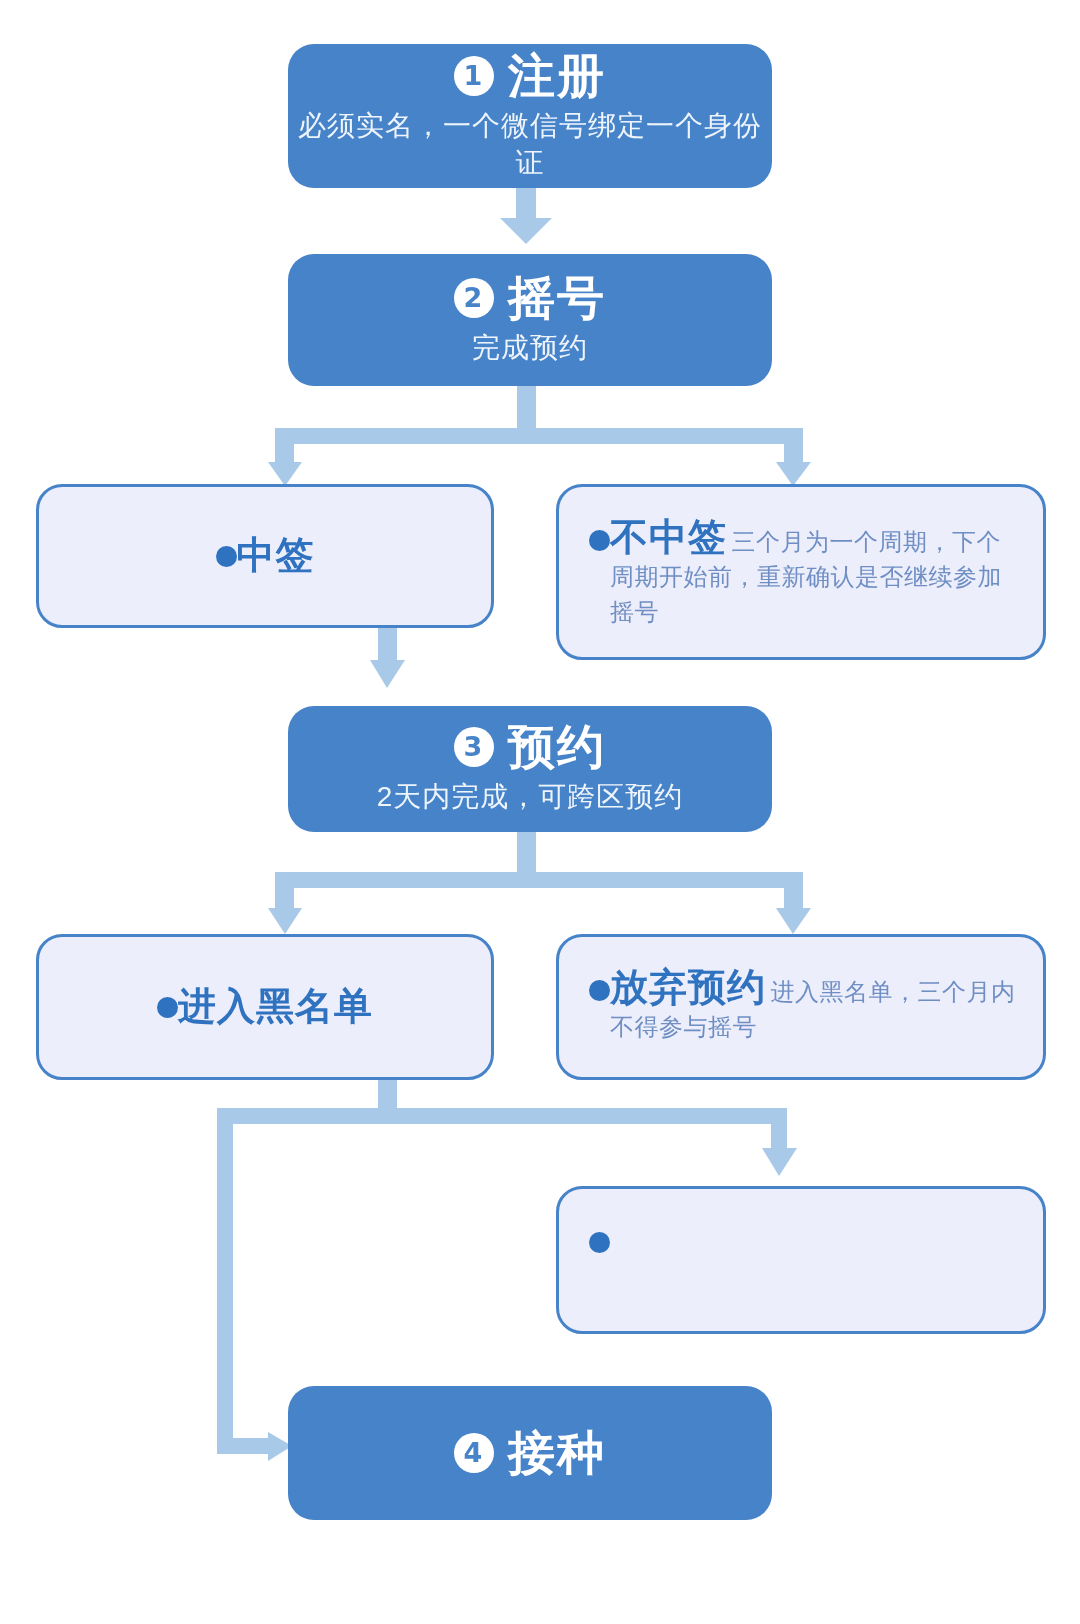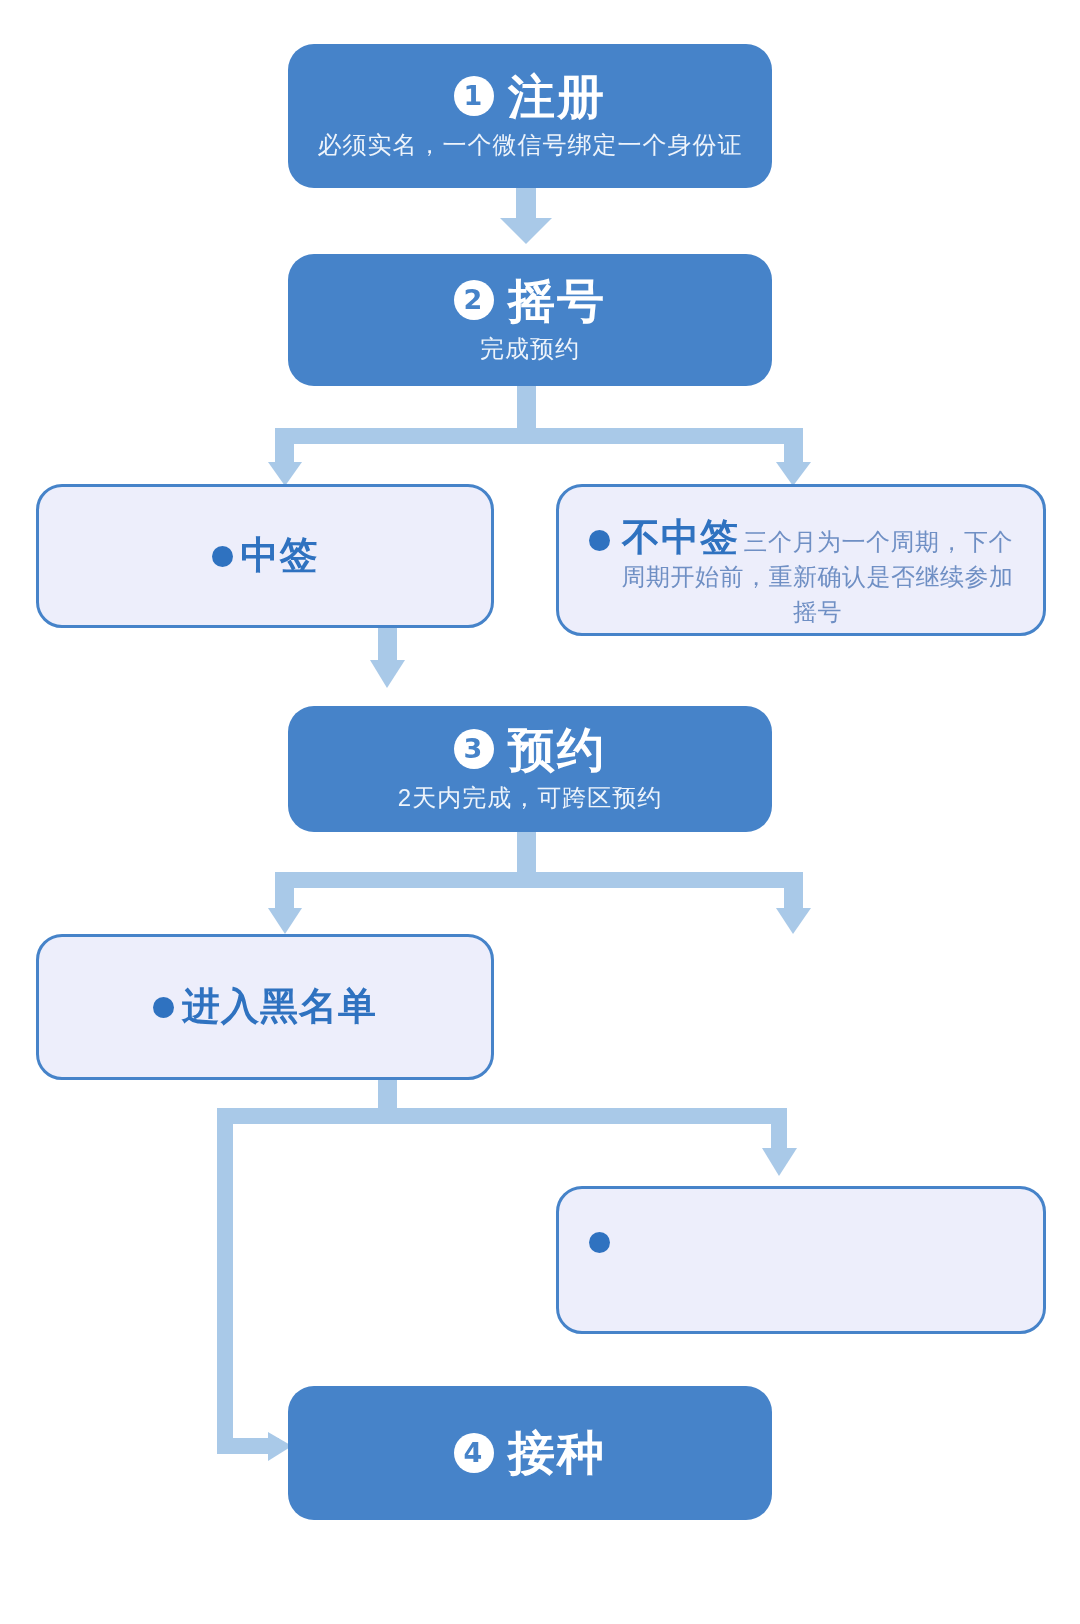--- a/index.html
+++ b/index.html
@@ -61,38 +61,37 @@
     background: #ffffff;
     color: #4683c9;
     font-size: 27px;
     font-weight: bold;
     line-height: 40px;
     text-align: center;
     flex: 0 0 auto;
     font-family: "DejaVu Sans", sans-serif;
   }
   .step-desc {
-    font-size: 24px;
+    font-size: 28px;
     color: #eef4fb;
     margin-top: 8px;
     line-height: 1.3;
     letter-spacing: 1px;
   }
   
   .branch {
     background: #edeefb;
     border: 3px solid #4683c9;
   }
   .branch-inner {
     display: flex;
     align-items: flex-start;
-    gap: 8px;
+    gap: 0;
     height: 100%;
     box-sizing: border-box;
-    text-align: center;
   }
   .branch.center .branch-inner {
     align-items: center;
     justify-content: center;
   }
   .branch.left-align .branch-inner {
     padding: 30px 26px 0 30px;
   }
   .bullet {
     width: 21px;
@@ -192,21 +191,21 @@
 
   <div class="node branch center" style="left:36px; top:484px; width:458px; height:144px;">
     <div class="branch-inner">
       <span class="bullet"></span>
       <span class="branch-text">
         <span class="branch-title">中签</span>
       </span>
     </div>
   </div>
 
-  <div class="node branch left-align" style="left:556px; top:484px; width:490px; height:152px;">
+  <div class="node branch left-align" style="left:556px; top:484px; width:490px; height:176px;">
     <div class="branch-inner">
       <span class="bullet"></span>
       <span class="branch-text">
         <span class="branch-title">不中签</span>
         <span class="branch-desc">三个月为一个周期，下个周期开始前，重新确认是否继续参加摇号</span>
       </span>
     </div>
   </div>
 
   <div class="node step" style="left:288px; top:706px; width:484px; height:126px;">
@@ -219,20 +218,29 @@
 
   <div class="node branch center" style="left:36px; top:934px; width:458px; height:146px;">
     <div class="branch-inner">
       <span class="bullet"></span>
       <span class="branch-text">
         <span class="branch-title">进入黑名单</span>
       </span>
     </div>
   </div>
 
+  <div class="node branch left-align" style="left:556px; top:934px; width:490px; height:146px;">
+    <div class="branch-inner">
+      <span class="bullet"></span>
+      <span class="branch-text">
+        <span class="branch-title">放弃预约</span>
+        <span class="branch-desc">进入黑名单，三个月内不得参与摇号</span>
+      </span>
+    </div>
+  </div>
 
   <div class="node branch left-align" style="left:556px; top:1186px; width:490px; height:148px;">
     <div class="branch-inner">
       <span class="bullet"></span>
     </div>
   </div>
 
   <div class="node step" style="left:288px; top:1386px; width:484px; height:134px;">
     <div class="step-title">
       <span class="step-num">4</span>

